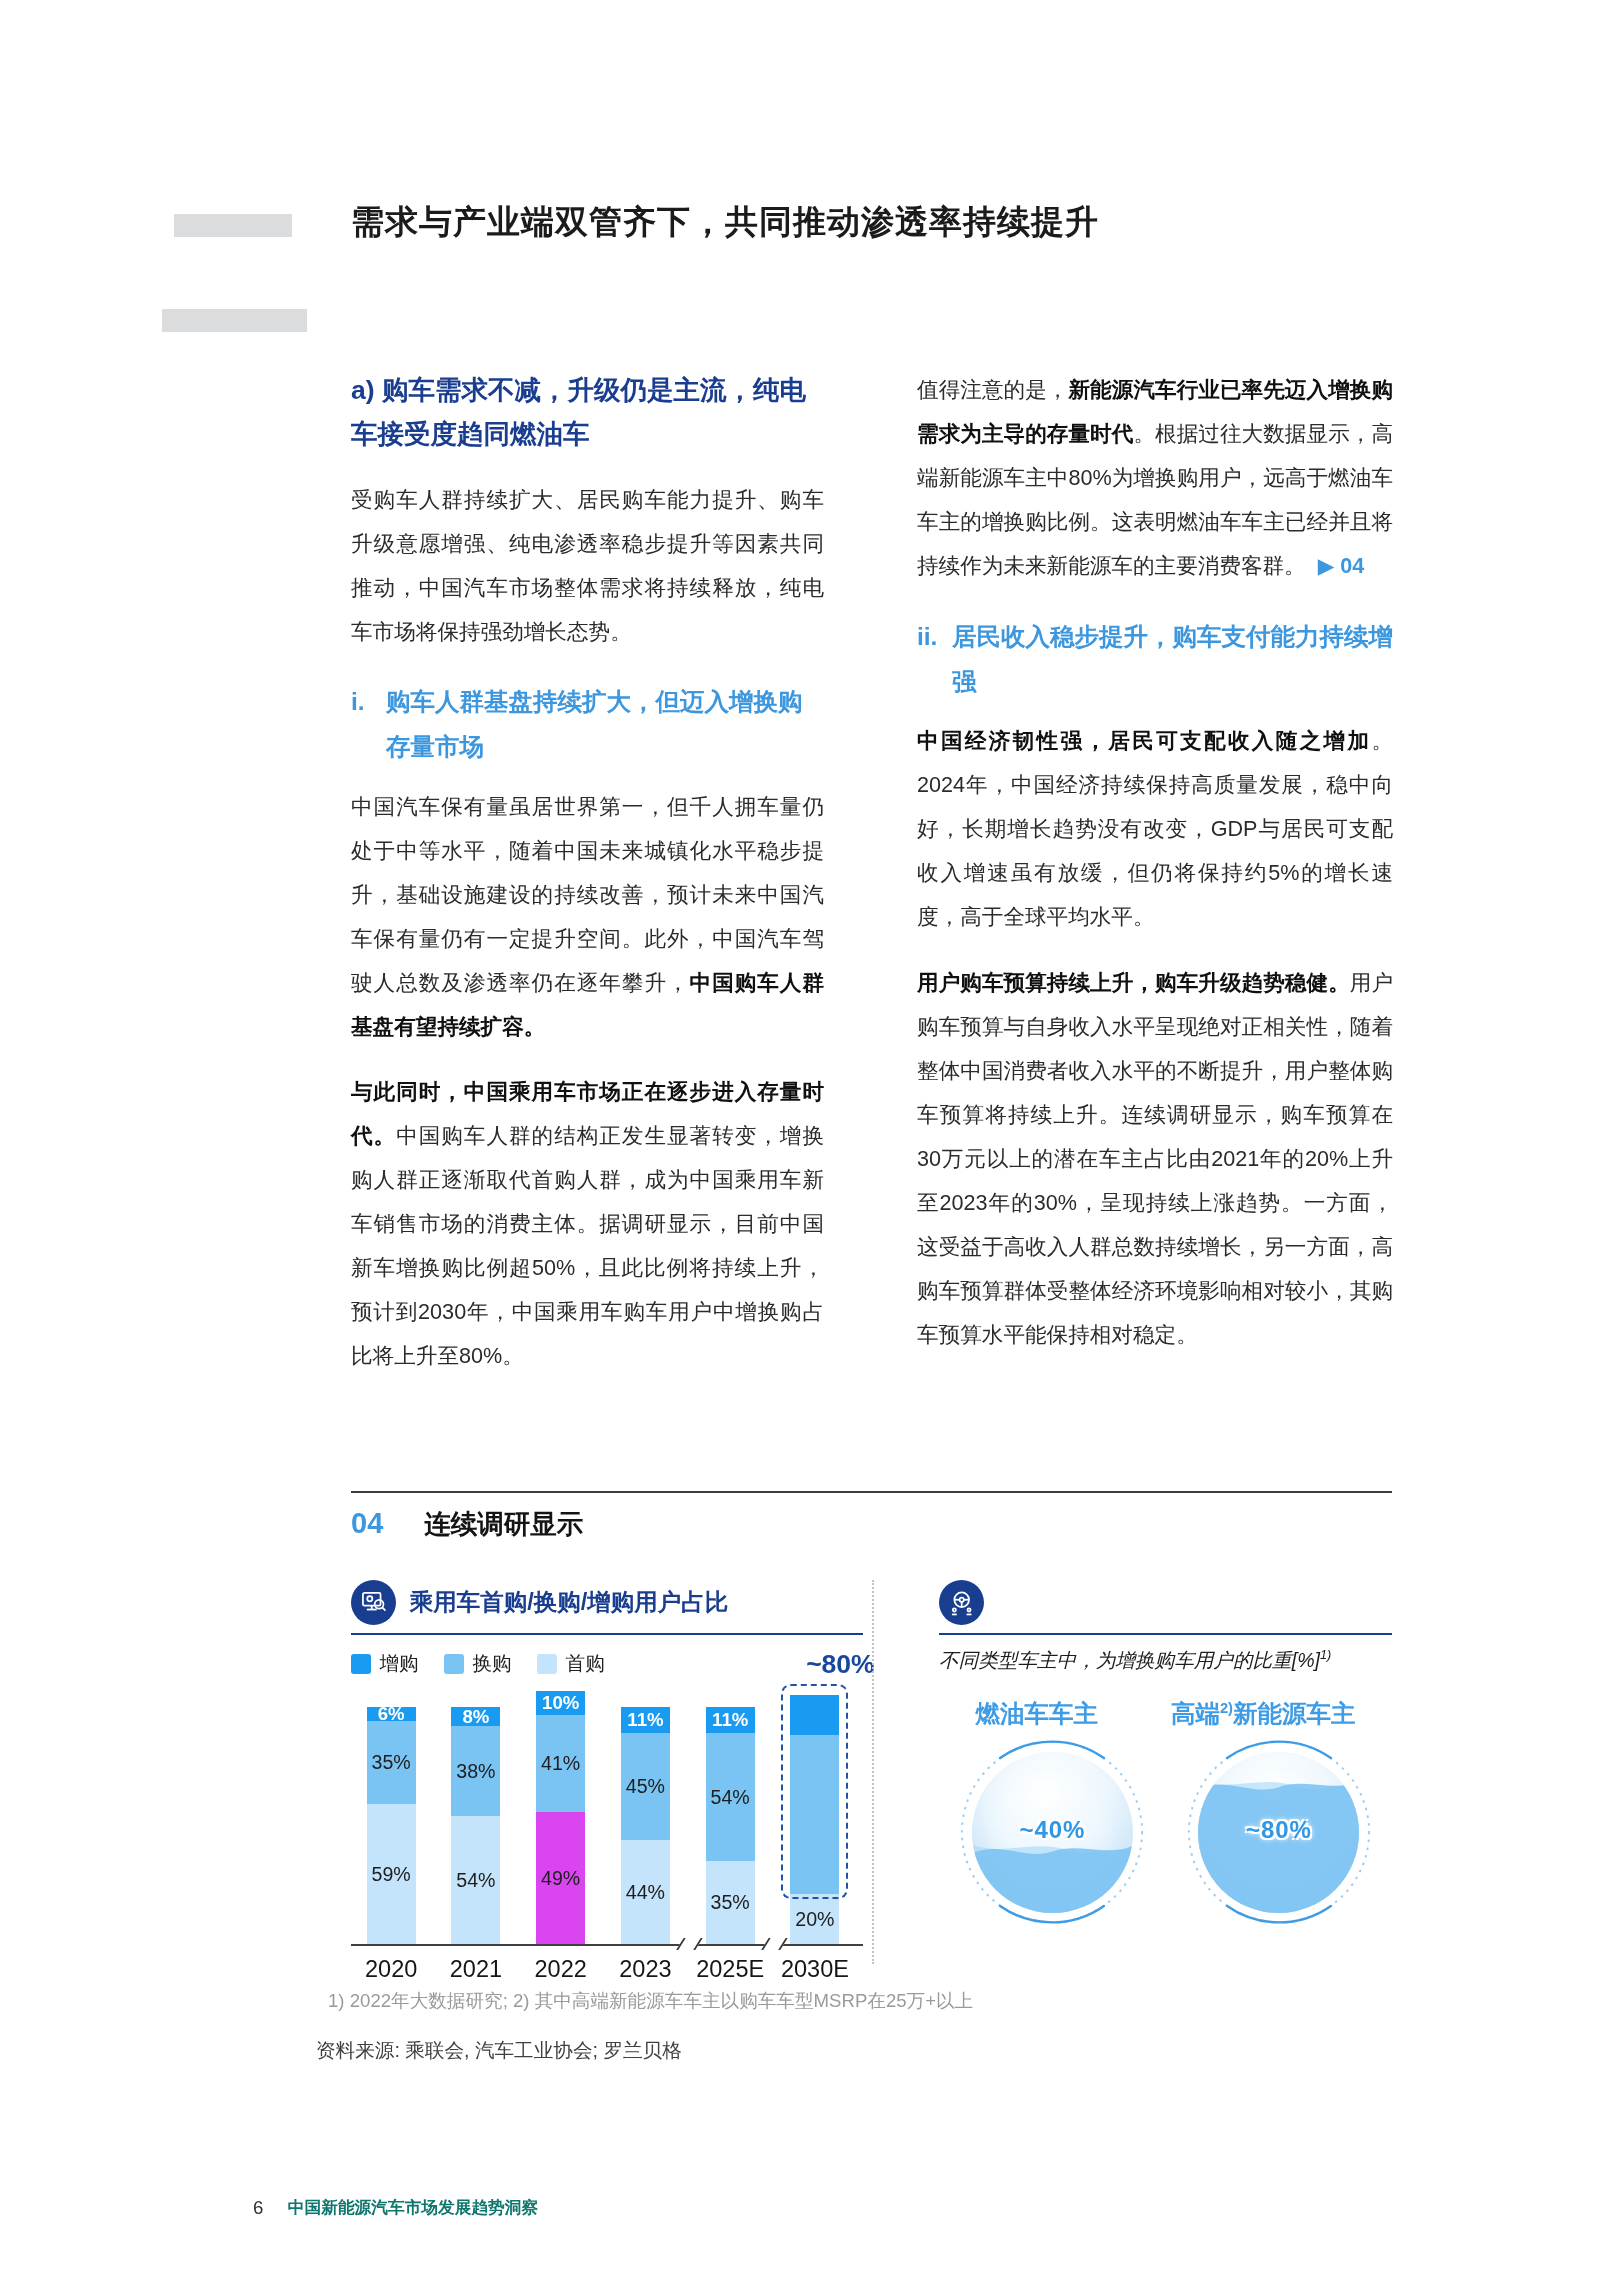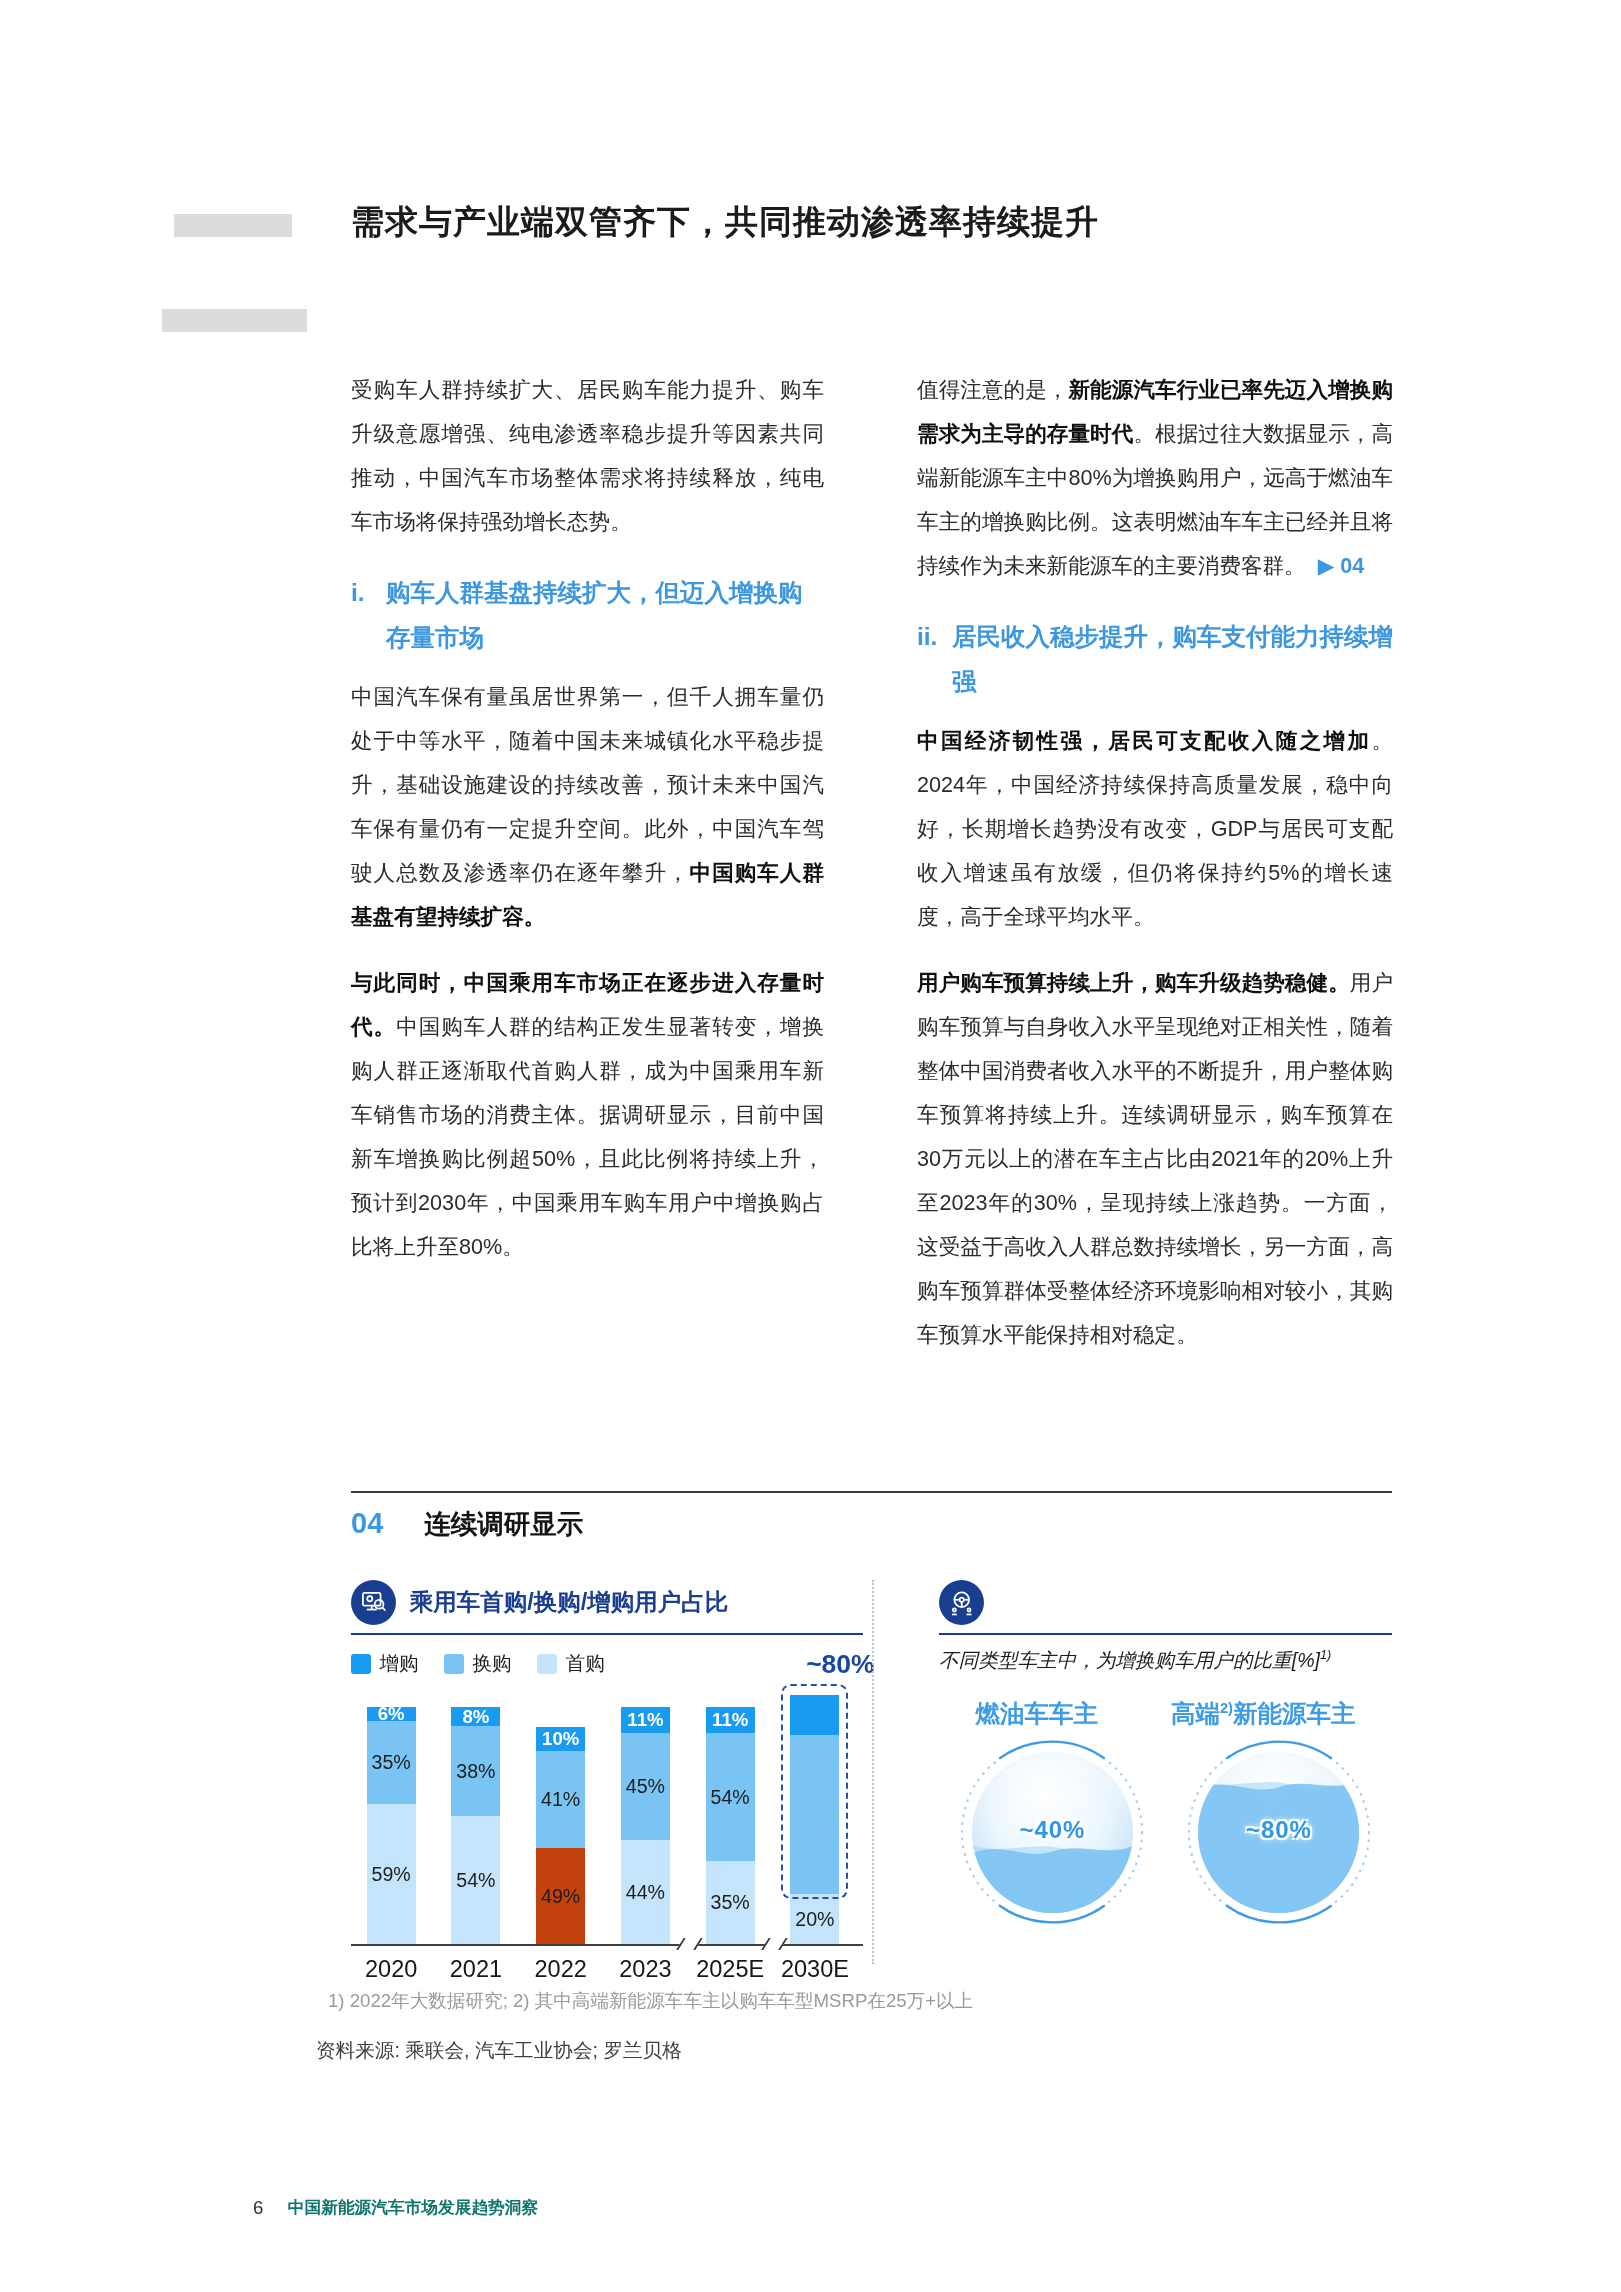--- a/index.html
+++ b/index.html
@@ -76,20 +76,21 @@
 <body>
 
 <div class="page">
 
   <div class="deco-bar deco-1"></div>
   <div class="deco-bar deco-2"></div>
 
   <h1 class="page-title">需求与产业端双管齐下，共同推动渗透率持续提升</h1>
 
   <div class="col col-left">
+    <h2>a) 购车需求不减，升级仍是主流，纯电车接受度趋同燃油车</h2>
     <p><span>受购车人群持续扩大、居民购车能力提升、购车升级意愿增强、纯电渗透率稳步提升等因素共同推动，中国汽车市场整体需求将持续释放，纯电车市场将保持强劲增长态势。</span></p>
     <h3>
       <span class="num">i.</span>
       <span>购车人群基盘持续扩大，但迈入增换购存量市场</span>
     </h3>
     <p><span>中国汽车保有量虽居世界第一，但千人拥车量仍处于中等水平，随着中国未来城镇化水平稳步提升，基础设施建设的持续改善，预计未来中国汽车保有量仍有一定提升空间。此外，中国汽车驾驶人总数及渗透率仍在逐年攀升，</span><b>中国购车人群基盘有望持续扩容。</b></p>
     <p><b>与此同时，中国乘用车市场正在逐步进入存量时代。</b><span>中国购车人群的结构正发生显著转变，增换购人群正逐渐取代首购人群，成为中国乘用车新车销售市场的消费主体。据调研显示，目前中国新车增换购比例超50%，且此比例将持续上升，预计到2030年，中国乘用车购车用户中增换购占比将上升至80%。</span></p>
   </div>
 
   <div class="col col-right">
@@ -160,21 +161,21 @@
           </div>
           <div class="x-label">2021</div>
         </div>
         <div class="bar-col">
           <div class="bar-seg" style="height: 24px; background: rgb(24, 155, 240);">
             <span class="seg-label white">10%</span>
           </div>
           <div class="bar-seg" style="height: 97px; background: rgb(122, 196, 243);">
             <span class="seg-label">41%</span>
           </div>
-          <div class="bar-seg" style="height: 96px; background: #c2410c;">
+          <div class="bar-seg" style="height: 132px; background: #d946ef;">
             <span class="seg-label">49%</span>
           </div>
           <div class="x-label">2022</div>
         </div>
         <div class="bar-col">
           <div class="bar-seg" style="height: 26px; background: rgb(24, 155, 240);">
             <span class="seg-label white">11%</span>
           </div>
           <div class="bar-seg" style="height: 107px; background: rgb(122, 196, 243);">
             <span class="seg-label">45%</span>

